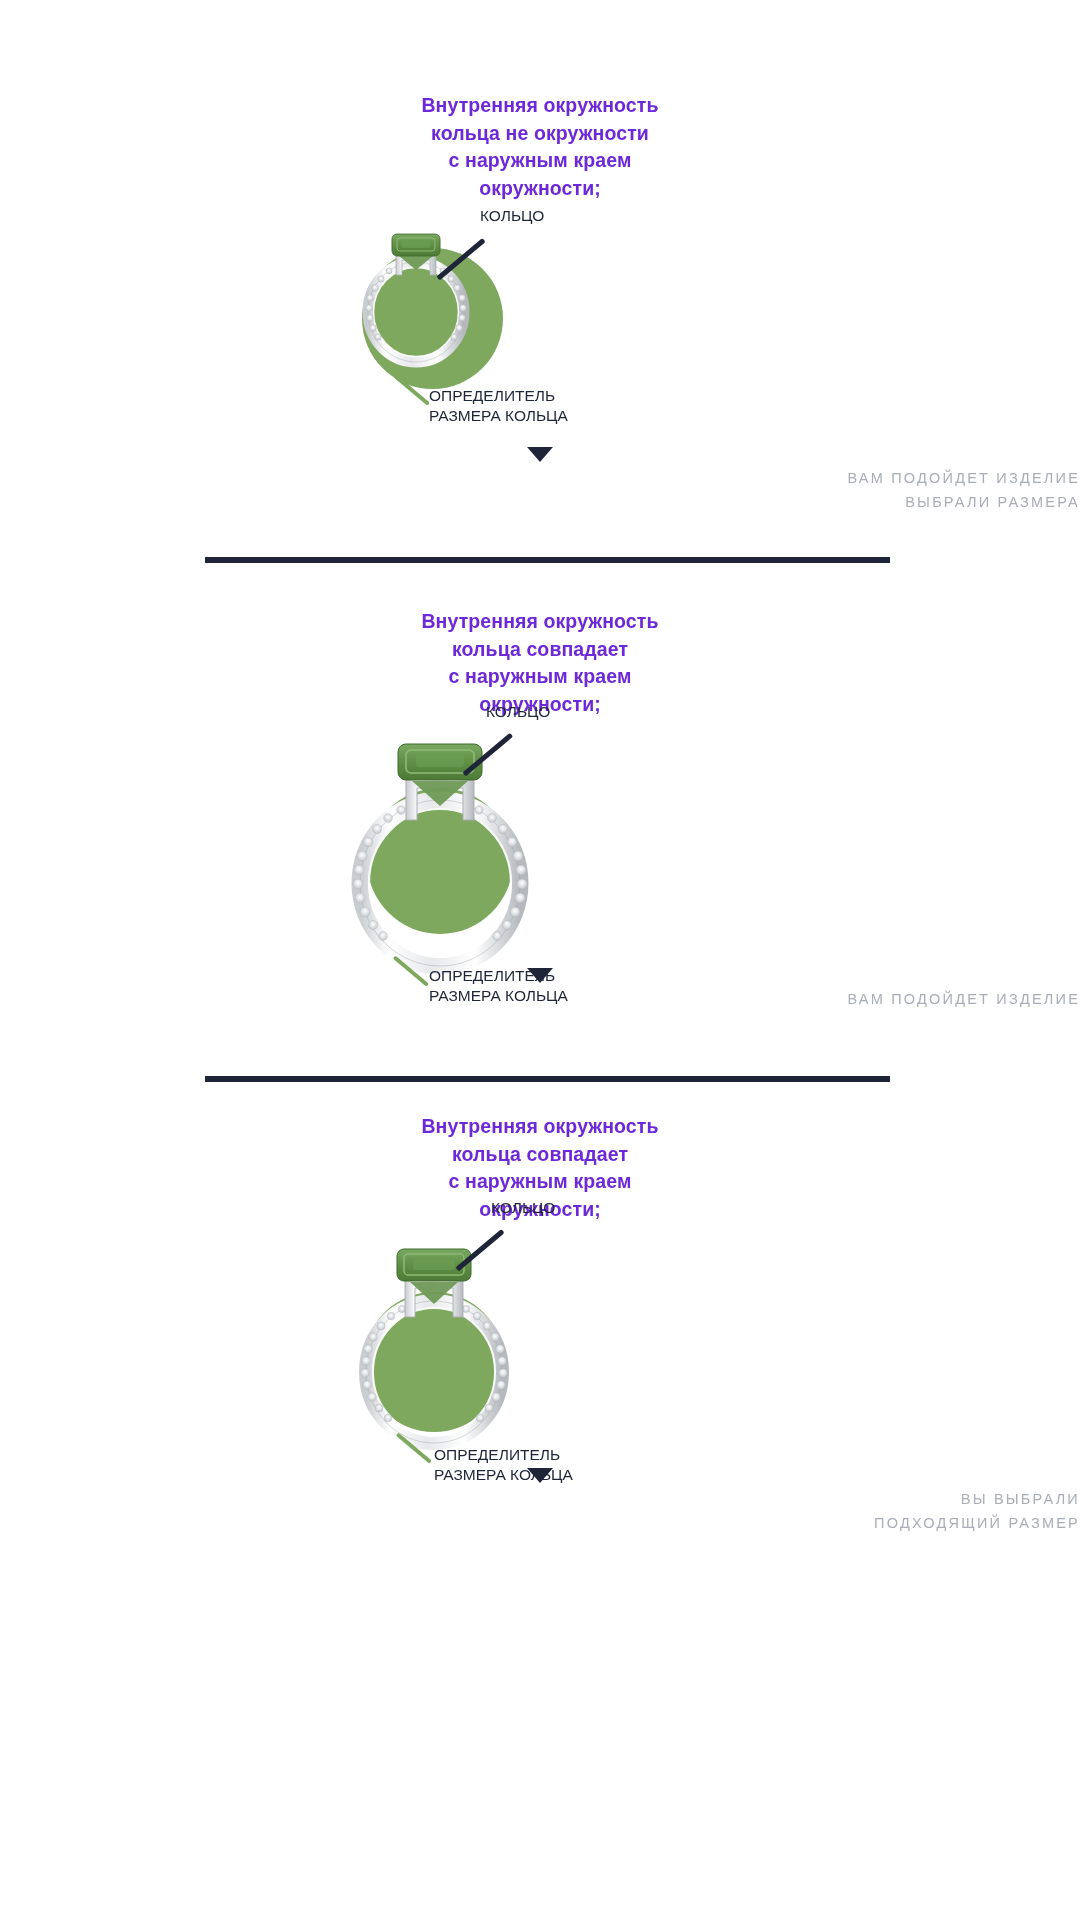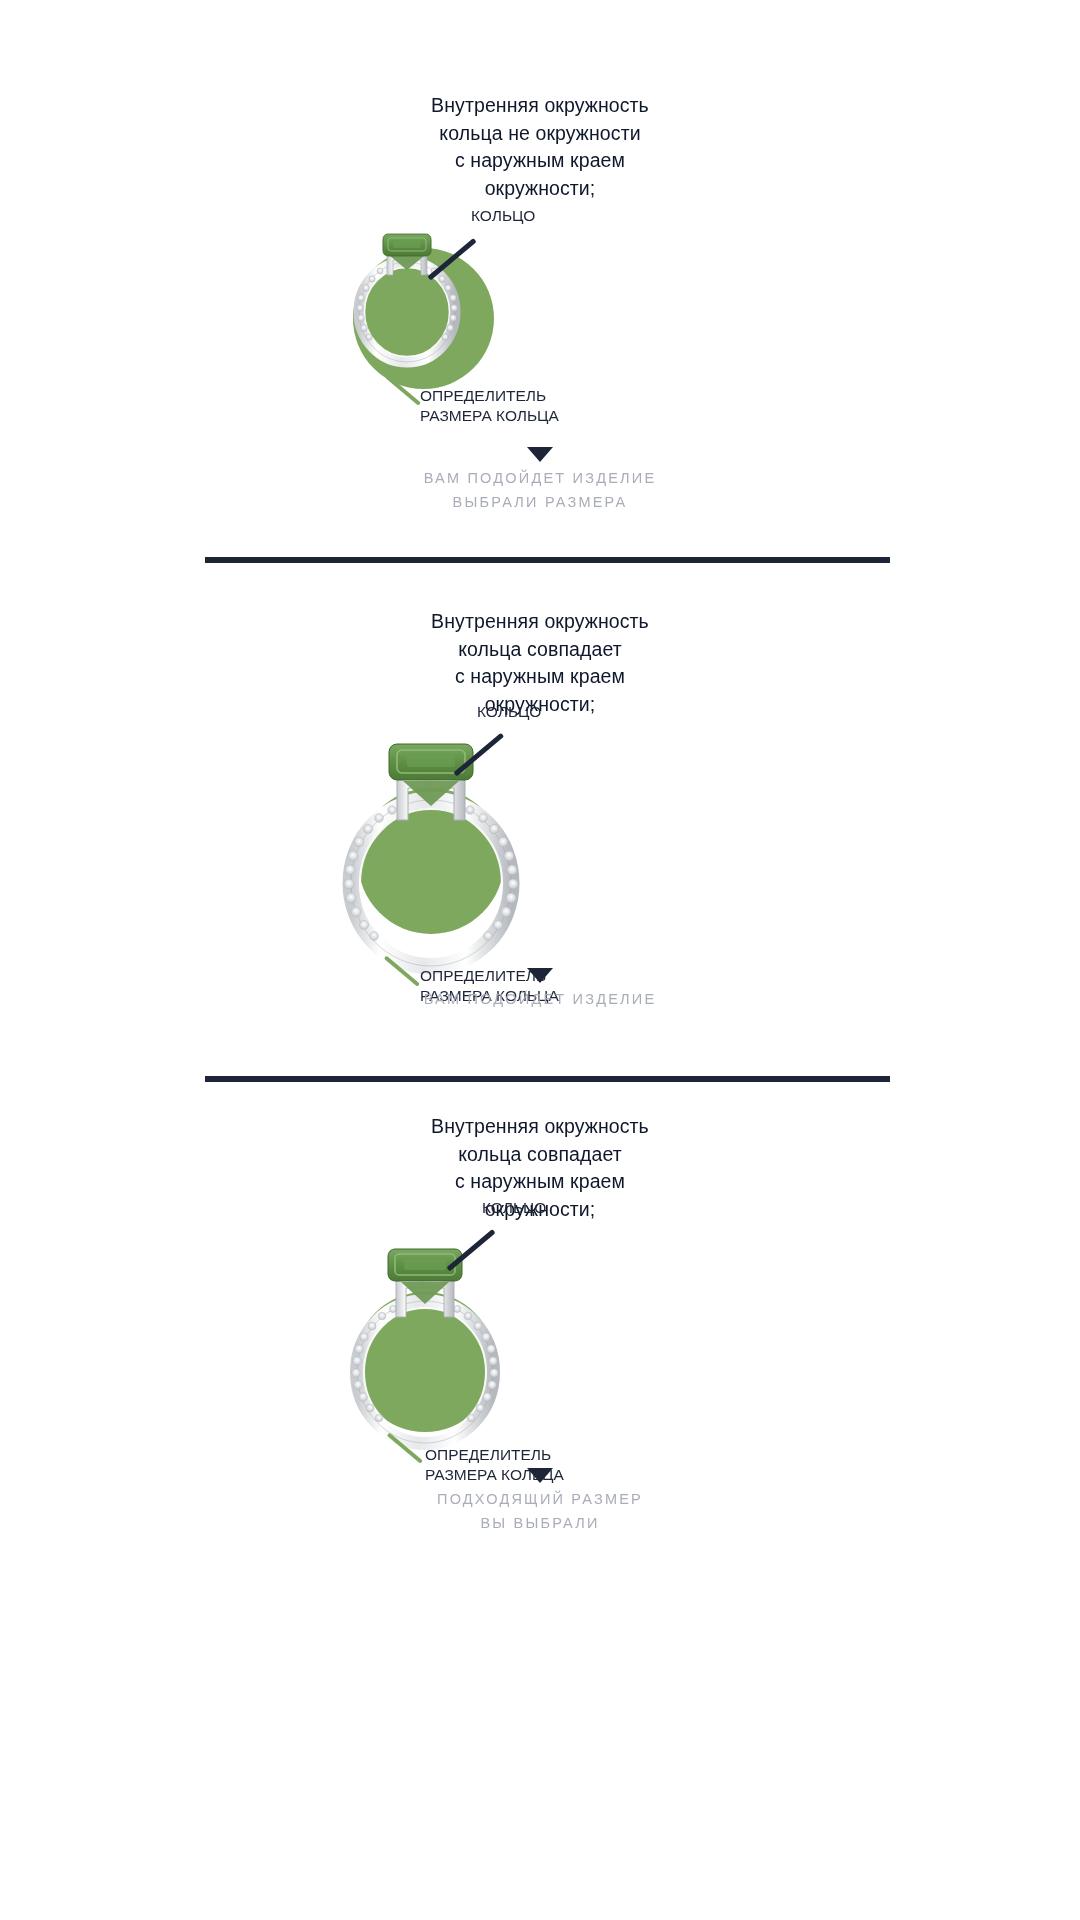--- a/index.html
+++ b/index.html
@@ -20,31 +20,32 @@
     position: relative;
   }
 
   
   .section {
     position: relative;
     width: 1080px;
   }
   .heading {
     text-align: center;
-    color: #0f172a;
-    font-weight: normal;
+    color: #6d28d9;
+    font-weight: bold;
     line-height: 1.42;
     letter-spacing: 0.1px;
   }
   .heading .hl { display: block; }
 
   
   .figure {
     position: relative;
     width: 880px;
+    margin-left: 9px;
   }
 
   
   .green-disc {
     position: absolute;
     border-radius: 50%;
     background: #7fa85f;
   }
 
   
@@ -82,21 +83,21 @@
 
   
   .result {
     position: absolute;
     width: 1080px;
     text-align: center;
     color: #a9adb8;
     letter-spacing: 2.2px;
     line-height: 1.65;
   }
-  .result .rl { display: block; }
+  .result .rl { display: block; text-align: right; }
 
   
   .divider {
     position: absolute;
     height: 6px;
     background: #1f2539;
     left: 205px;
     width: 685px;
   }
 </style>
@@ -381,18 +382,18 @@
 
       <div class="anno" style="left:425px;top:228px;font-size:15.5px;">
         <span class="al">ОПРЕДЕЛИТЕЛЬ</span>
         <span class="al">РАЗМЕРА КОЛЬЦА</span>
       </div>
     </div>
 
     <div class="arrow" style="left:527px;top:389px;"></div>
 
     <div class="result" style="left:0;top:409px;font-size:14.5px;">
+      <span class="rl">ВЫ ВЫБРАЛИ</span>
       <span class="rl">ПОДХОДЯЩИЙ РАЗМЕР</span>
-      <span class="rl">ВЫ ВЫБРАЛИ</span>
     </div>
   </div>
 
 </div>
 
 </body></html>

